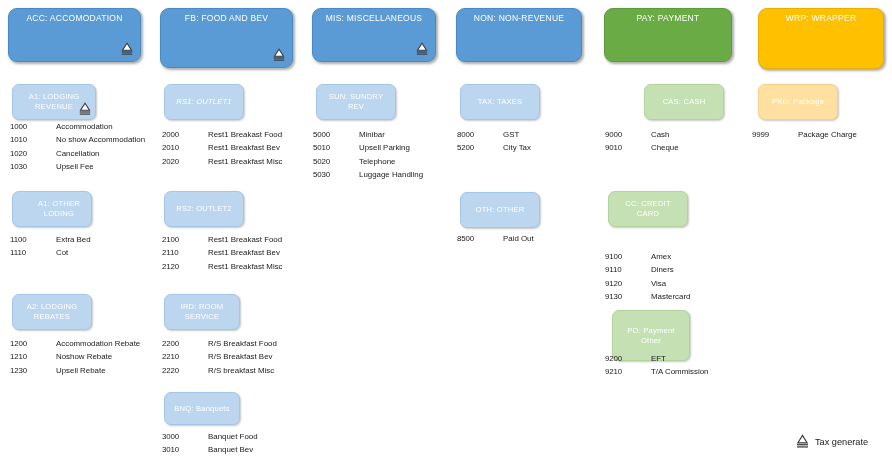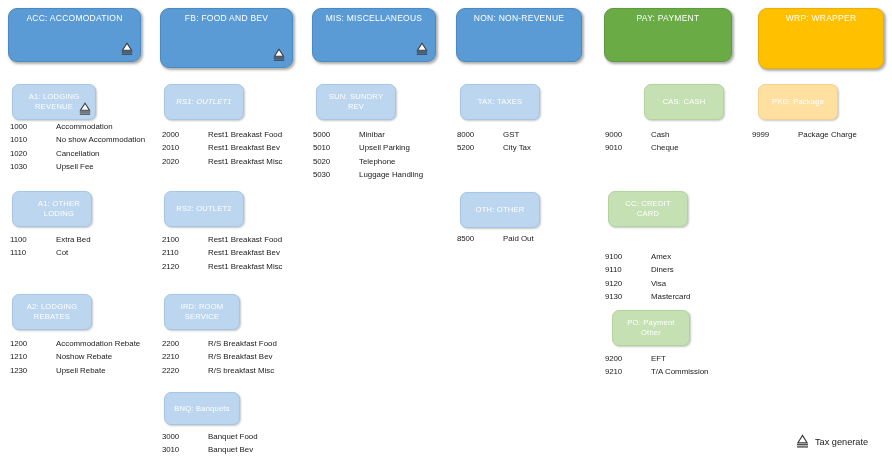--- a/index.html
+++ b/index.html
@@ -240,21 +240,21 @@
     </div>
     <div class="sub-box green" style="left: 608px; top: 191px; width: 80px; height: 36px; align-items: center;">
       <span>CC: CREDIT CARD</span>
     </div>
     <div class="acct-list" style="left: 605px; top: 250px;">
       <div class="acct-row"><span class="acct-code">9100</span><span class="acct-name">Amex</span></div>
       <div class="acct-row"><span class="acct-code">9110</span><span class="acct-name">Diners</span></div>
       <div class="acct-row"><span class="acct-code">9120</span><span class="acct-name">Visa</span></div>
       <div class="acct-row"><span class="acct-code">9130</span><span class="acct-name">Mastercard</span></div>
     </div>
-    <div class="sub-box green" style="left: 612px; top: 310px; width: 78px; height: 36px;">
+    <div class="sub-box green" style="left: 612px; top: 310px; width: 78px; height: 51px;">
       <span>PO: Payment Other</span>
     </div>
     <div class="acct-list" style="left: 605px; top: 352px;">
       <div class="acct-row"><span class="acct-code">9200</span><span class="acct-name">EFT</span></div>
       <div class="acct-row"><span class="acct-code">9210</span><span class="acct-name">T/A Commission</span></div>
     </div>
     <div class="group-box yellow" style="left: 758px; top: 8px; width: 126px; height: 61px;">
       <span class="group-label">WRP: WRAPPER</span>
     </div>
     <div class="sub-box yellow" style="left: 758px; top: 84px; width: 80px; height: 36px;">

